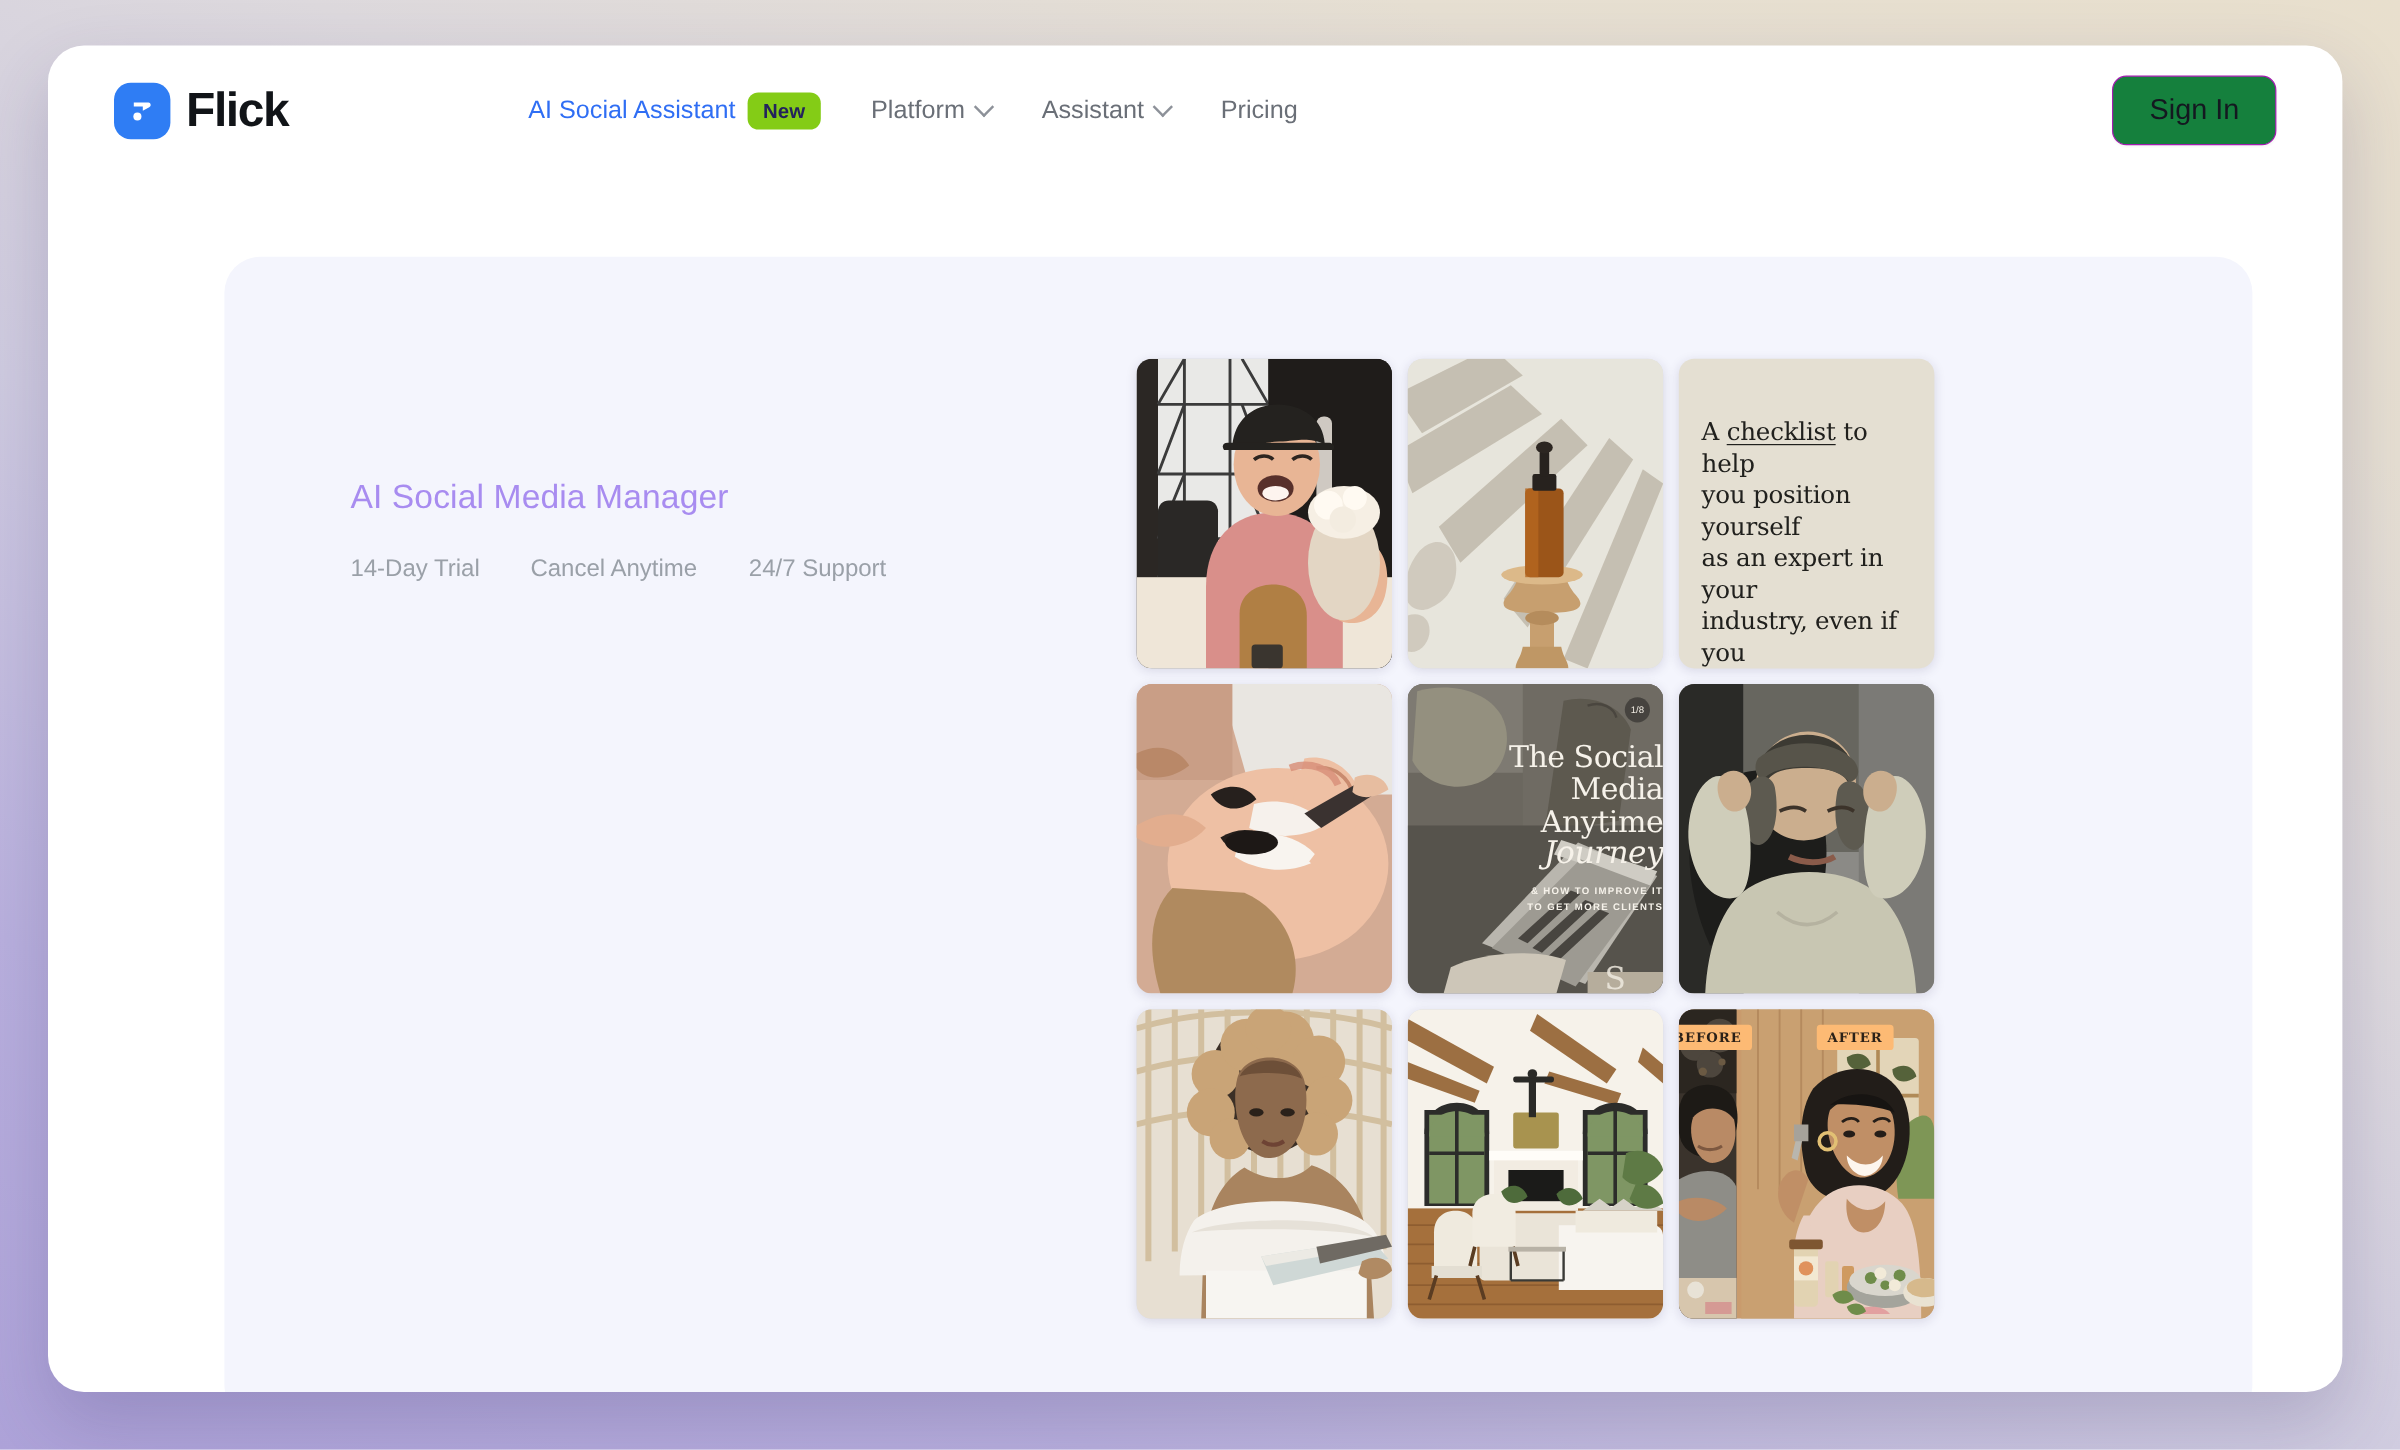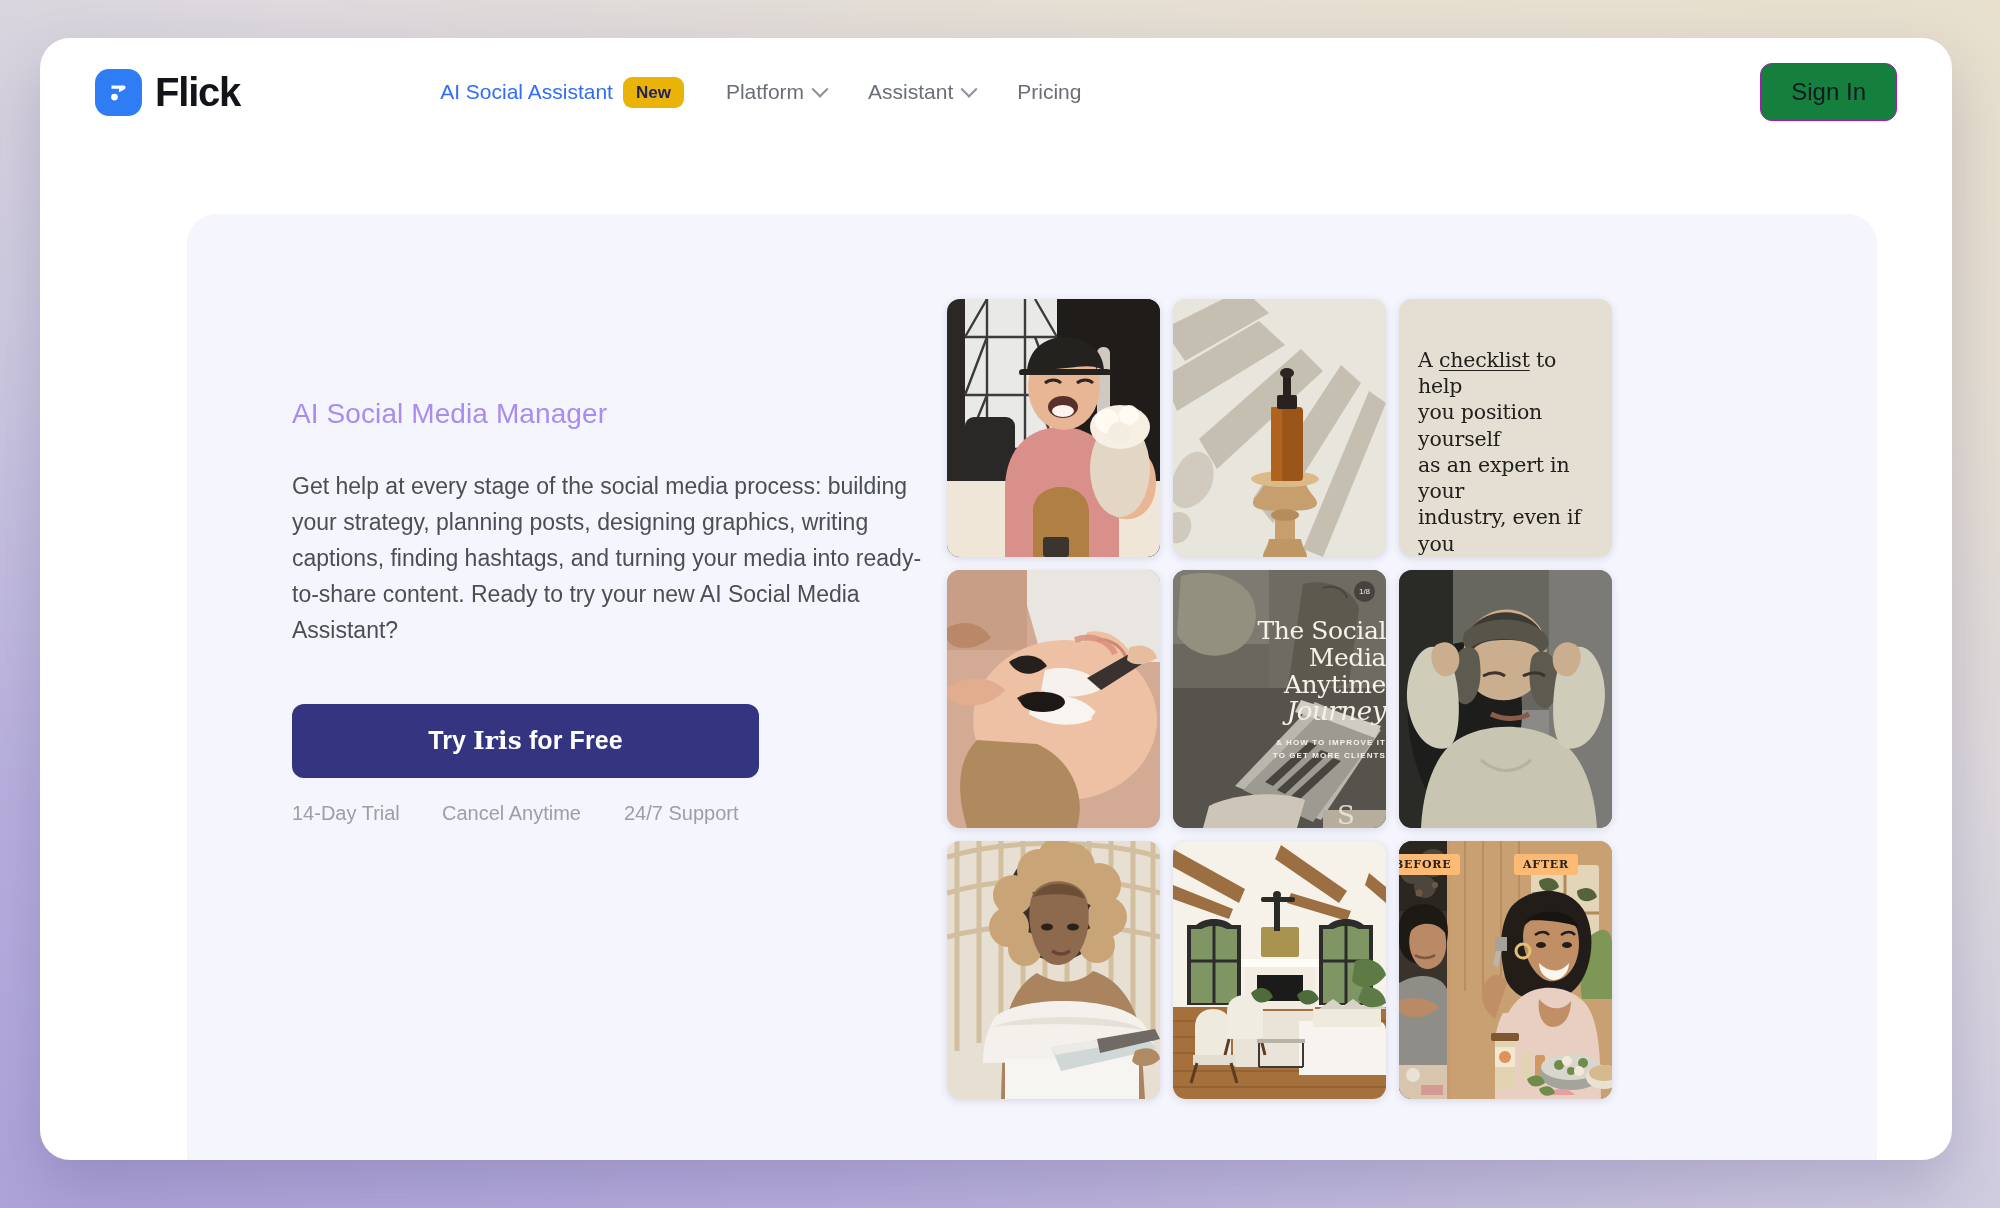--- a/index.html
+++ b/index.html
@@ -86,21 +86,21 @@
     display: inline-block;
     width: 12px; height: 12px;
     border-right: 2.4px solid #8d9199;
     border-bottom: 2.4px solid #8d9199;
     transform: rotate(45deg) translate(-2px,-2px);
   }
   .badge-new {
     font-size: 17px;
     font-weight: 700;
     color: #23235c;
-    background: #eab308;
+    background: #84cc16;
     border-radius: 9px;
     padding: 7px 13px;
     line-height: 1;
     white-space: nowrap;
   }
 
   .signin-btn {
     margin-left: auto;
     font-size: 24px;
     color: #141820;
@@ -324,23 +324,21 @@
 
     <button class="signin-btn">Sign In</button>
   </nav>
 
   <section class="hero">
 
     <div class="hero-left">
       <div class="eyebrow">AI Social Media Manager</div>
 
 
-      <p class="lede">Get help at every stage of the social media process: building your strategy, planning posts, designing graphics, writing captions, finding hashtags, and turning your media into ready-to-share content. Ready to try your new AI Social Media Assistant?</p>
-
-      <button class="cta"><span>Try </span><span class="iris-inline">Iris</span><span> for Free</span></button>
+
 
       <div class="trust-row">
         <span class="trust-item">14-Day Trial</span>
         <span class="trust-item">Cancel Anytime</span>
         <span class="trust-item">24/7 Support</span>
       </div>
     </div>
 
     <div class="hero-right">
       <div class="grid">

